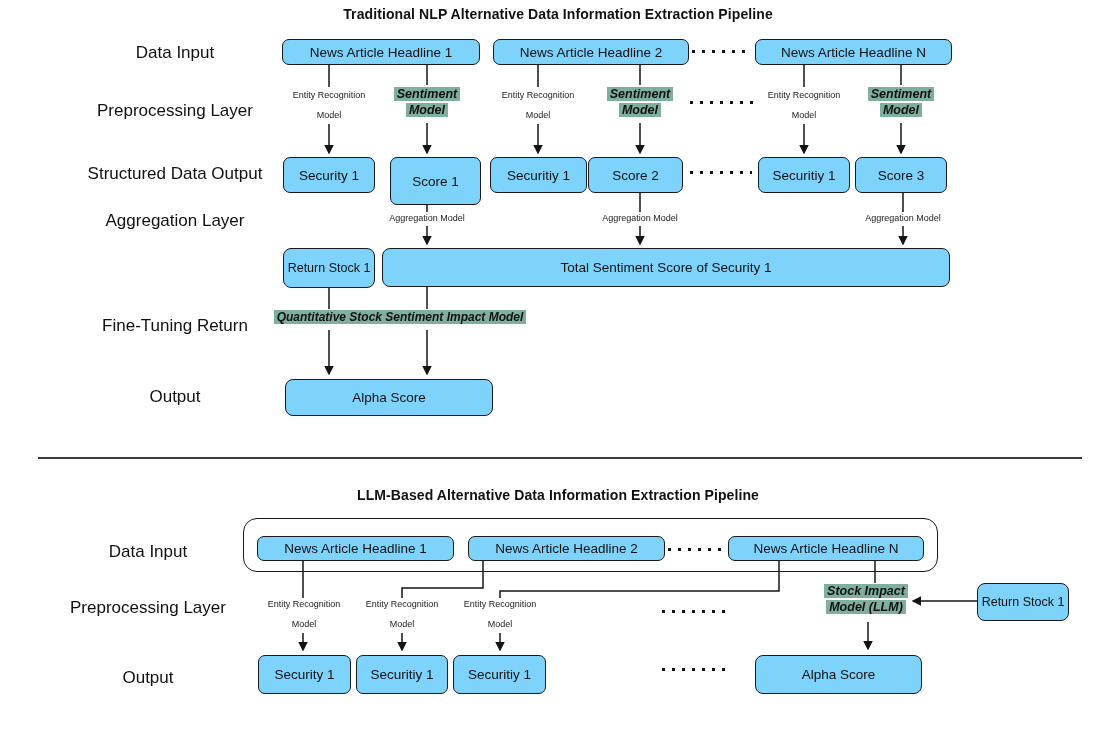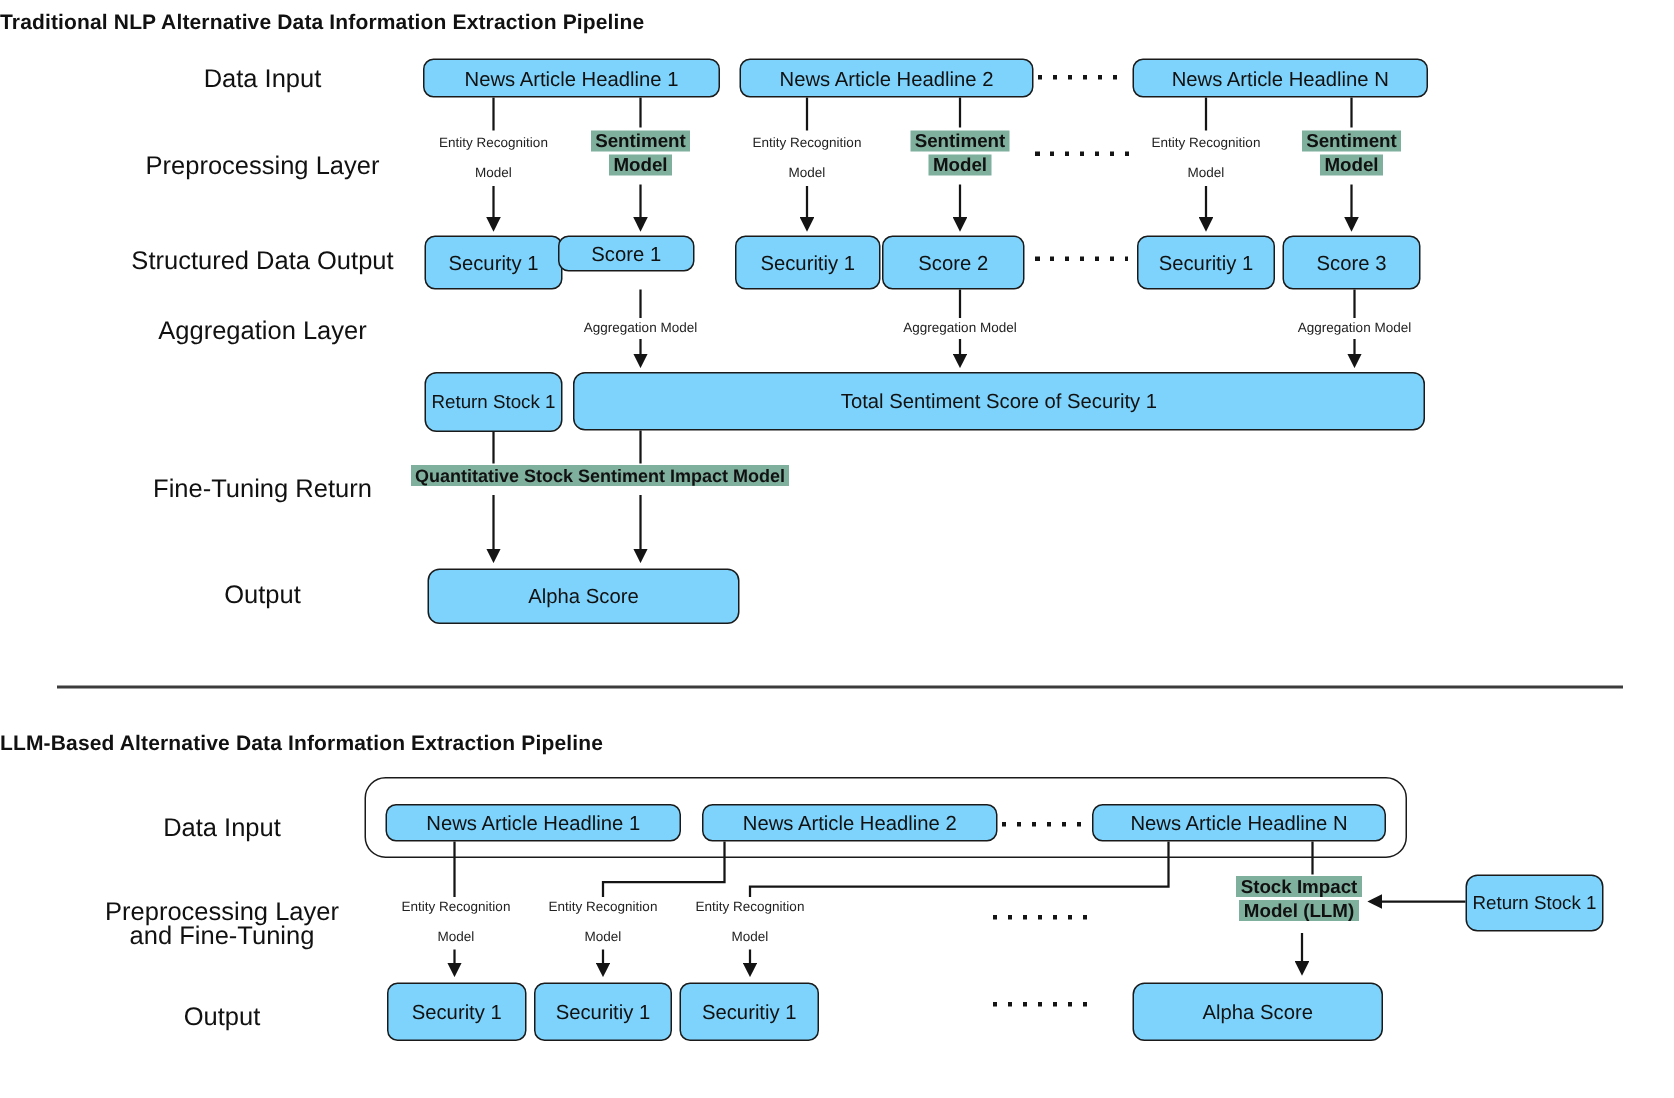--- a/index.html
+++ b/index.html
@@ -2,37 +2,37 @@
 <html style="--hl: #7FB09E;"><head>
 <meta charset="utf-8">
 <style>
   html,body{margin:0;padding:0;background:#fff;}
   .canvas{
     position:relative;width:1116px;height:732px;background:#ffffff;
     font-family:"Liberation Sans","DejaVu Sans",sans-serif;color:#111;
     overflow:hidden;
   }
   .wires{position:absolute;left:0;top:0;width:1116px;height:732px;pointer-events:none;}
-  .title{position:absolute;left:0;width:1116px;font-size:14px;font-weight:bold;letter-spacing:.1px;}
+  .title{position:absolute;left:0;width:1116px;text-align:center;font-size:14px;font-weight:bold;letter-spacing:.1px;}
   .rowlbl{position:absolute;text-align:center;font-size:17px;line-height:16px;}
   .rowlbl.top{left:60px;width:230px;}
   .rowlbl.bot{left:40px;width:216px;}
   .bx{
     position:absolute;box-sizing:border-box;background:#7dd3fc;
     border:1.5px solid #1a1a1a;border-radius:7px;
     display:flex;align-items:center;justify-content:center;
     font-size:13.5px;white-space:nowrap;
   }
   .bx.big{border-radius:8px;}
   .frame{position:absolute;box-sizing:border-box;border:1.6px solid #1a1a1a;border-radius:14px;background:transparent;}
   .sm2{position:absolute;width:100px;text-align:center;font-size:9px;line-height:9px;color:#222;}
   .sm2 .l2{margin-top:11px;}
   .gr2{position:absolute;width:100px;text-align:center;font-size:12.5px;font-weight:bold;line-height:14px;}
   .gr2 .l2{margin-top:2px;}
-  .hl{background:var(--hl,#7FB09E);padding:0 3px;display:inline-block;}
+  .hl{background:var(--hl,#7FB09E);padding:0 3px;display:inline-block;font-style:italic;}
   .qssim{position:absolute;text-align:center;font-size:12px;font-weight:bold;}
   .dots{position:absolute;height:3px;background:repeating-linear-gradient(to right,#141414 0 3px,transparent 3px 10px);}
   .divider{position:absolute;background:#3c3c3c;}
 </style>
 </head>
 <body>
 
 <div class="canvas">
 
   <svg class="wires">
@@ -116,21 +116,21 @@
     <div>Entity Recognition</div>
     <div class="l2">Model</div>
   </div>
   <div class="gr2" style="left:851px;top:87px">
     <div><span class="hl">Sentiment</span></div>
     <div class="l2"><span class="hl">Model</span></div>
   </div>
   <div class="dots" style="left:690px;top:101px;width:64px"></div>
 
   <div class="bx" style="left:283px;top:157px;width:92px;height:36px">Security 1</div>
-  <div class="bx" style="left:372px;top:157px;width:91px;height:24px">Score 1</div>
+  <div class="bx" style="left:390px;top:157px;width:91px;height:48px">Score 1</div>
   <div class="bx" style="left:490px;top:157px;width:97px;height:36px">Securitiy 1</div>
   <div class="bx" style="left:588px;top:157px;width:95px;height:36px">Score 2</div>
   <div class="bx" style="left:758px;top:157px;width:92px;height:36px">Securitiy 1</div>
   <div class="bx" style="left:855px;top:157px;width:92px;height:36px">Score 3</div>
   <div class="dots" style="left:690px;top:171px;width:62px"></div>
 
   <div class="sm2" style="left:377px;top:214px">Aggregation Model</div>
   <div class="sm2" style="left:590px;top:214px">Aggregation Model</div>
   <div class="sm2" style="left:853px;top:214px">Aggregation Model</div>
 
@@ -143,21 +143,20 @@
 
   <div class="bx big" style="left:285px;top:379px;width:208px;height:37px">Alpha Score</div>
 
   <div class="divider" style="left:38px;top:457px;width:1044px;height:2px"></div>
 
   <div class="title" style="top:487px">LLM-Based Alternative Data Information Extraction Pipeline</div>
 
   <div class="rowlbl bot" style="top:544px">Data Input</div>
   <div class="rowlbl bot" style="top:600px">
     <div>Preprocessing Layer</div>
-    <div>and Fine-Tuning</div>
   </div>
   <div class="rowlbl bot" style="top:670px">Output</div>
 
   <div class="frame" style="left:243px;top:518px;width:695px;height:54px"></div>
   <div class="bx" style="left:257px;top:536px;width:197px;height:25px">News Article Headline 1</div>
   <div class="bx" style="left:468px;top:536px;width:197px;height:25px">News Article Headline 2</div>
   <div class="bx" style="left:728px;top:536px;width:196px;height:25px">News Article Headline N</div>
   <div class="dots" style="left:668px;top:548px;width:56px"></div>
 
   <div class="sm2" style="left:254px;top:600px">

